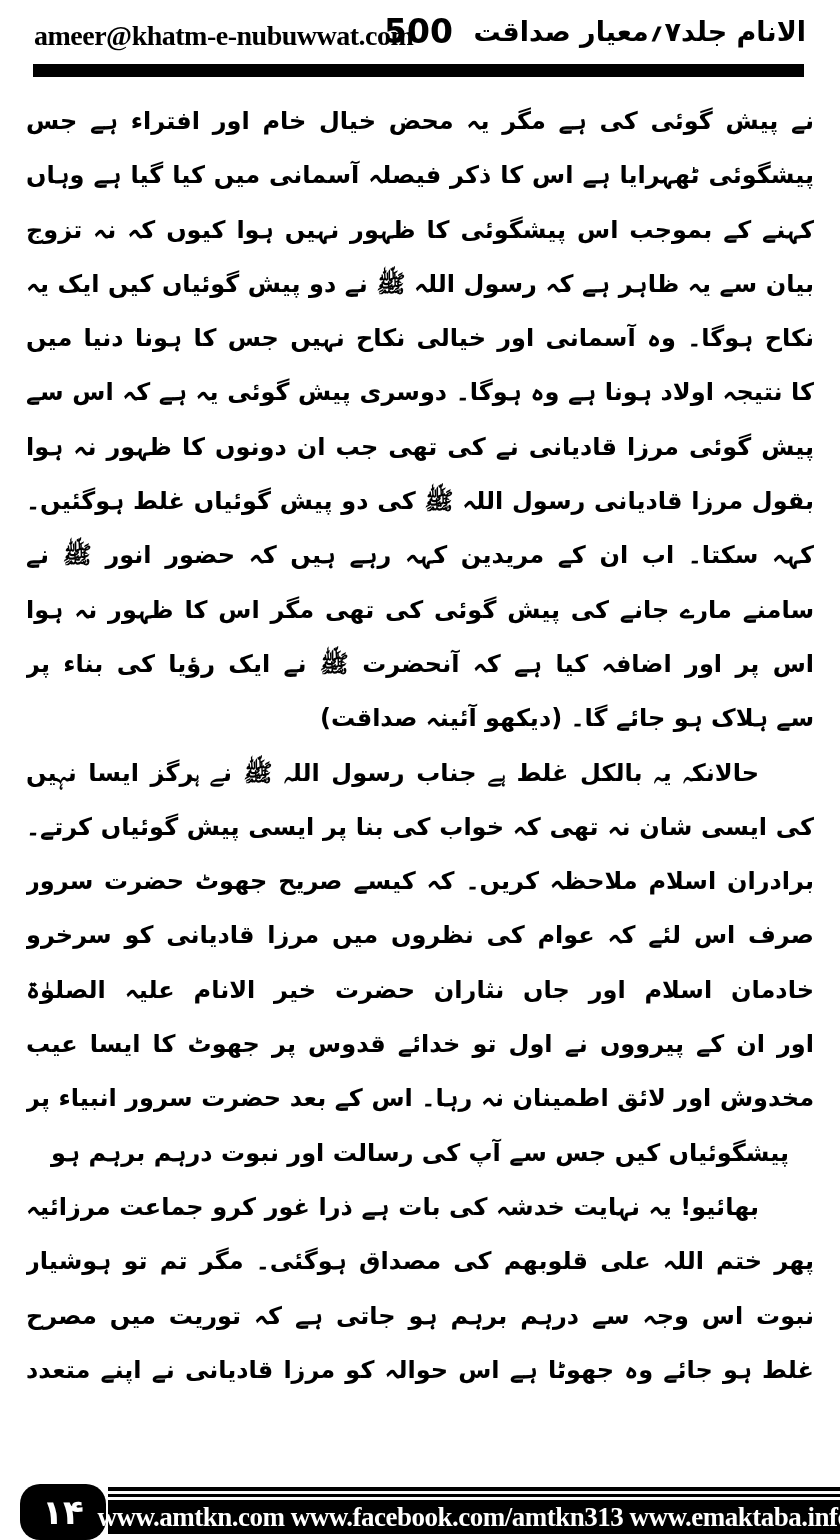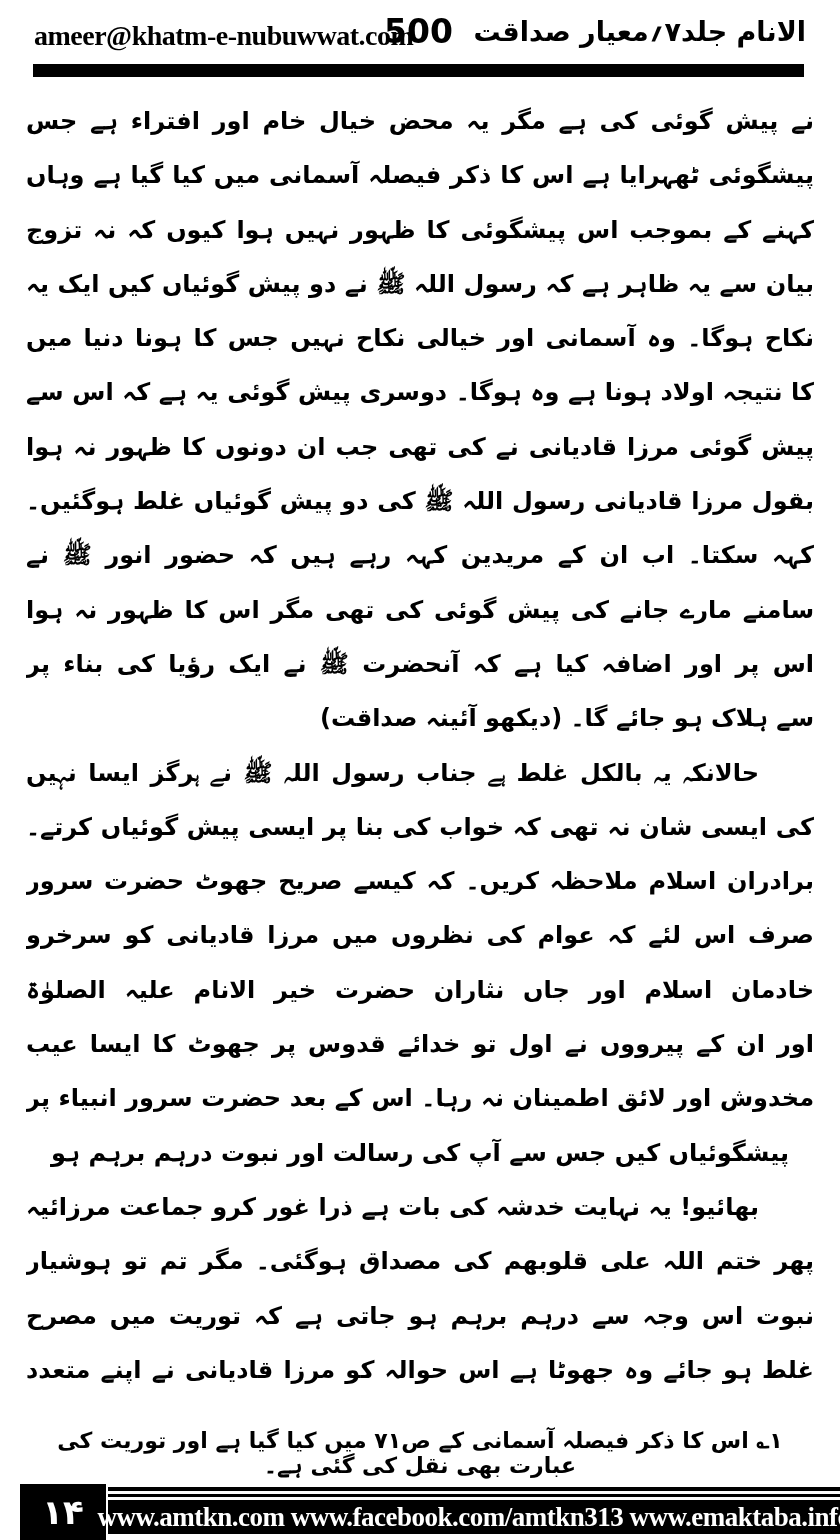--- a/index.html
+++ b/index.html
@@ -41,21 +41,21 @@
   .footnote {
     position:absolute; top:1428px; left:40px; right:40px;
     direction:rtl; text-align:center;
     font-size:22px; font-weight:bold;
   }
   
   .pgnum-box {
     position:absolute; left:20px; top:1484px; width:86px; height:56px;
     background:#000; color:#fff;
     display:flex; align-items:center; justify-content:center;
-    font-size:34px; font-weight:bold;
+    font-size:34px; font-weight:bold;border-radius:20px;
   }
   .rule-a { position:absolute; left:108px; right:0; top:1487px; height:4px; background:#000; }
   .rule-b { position:absolute; left:108px; right:0; top:1494px; height:3px; background:#000; }
   .webbar {
     position:absolute; left:108px; right:0; top:1500px; height:34px;
     background:#000; color:#fff;
     display:flex; align-items:center; justify-content:center;
     font-family:"Liberation Serif", serif; font-weight:bold; font-size:27px;
     letter-spacing:-0.5px; white-space:nowrap;
   }
@@ -93,21 +93,20 @@
       <div class="line">خادمان اسلام اور جاں نثاران حضرت خیر الانام علیہ الصلوٰۃ والسلام، مکرر غور کریں کہ مرزا قادیانی</div>
       <div class="line">اور ان کے پیرووں نے اول تو خدائے قدوس پر جھوٹ کا ایسا عیب لگایا جس سے اس کا تمام کلام</div>
       <div class="line">مخدوش اور لائق اطمینان نہ رہا۔ اس کے بعد حضرت سرور انبیاء پر یہ الزام دیا کہ آپ نے غلط</div>
       <div class="line end">پیشگوئیاں کیں جس سے آپ کی رسالت اور نبوت درہم برہم ہو جاتی ہے۔</div>
       <div class="line indent">بھائیو! یہ نہایت خدشہ کی بات ہے ذرا غور کرو جماعت مرزائیہ تو دھوکے میں آگئی اور</div>
       <div class="line">پھر ختم اللہ علی قلوبھم کی مصداق ہوگئی۔ مگر تم تو ہوشیار رہو۔ پیشگوئی کے غلط ہونے سے</div>
       <div class="line">نبوت اس وجہ سے درہم برہم ہو جاتی ہے کہ توریت میں مصرح ہے۱؎ کہ جس مدعی نبوت کی پیش گوئی</div>
       <div class="line">غلط ہو جائے وہ جھوٹا ہے اس حوالہ کو مرزا قادیانی نے اپنے متعدد رسالوں میں بطور سند پیش کیا ہے۔</div>
     </div>
 
-  <div class="footnote">۱؎ اس کا ذکر فیصلہ آسمانی کے ص۷۱ میں کیا گیا ہے اور توریت کی عبارت بھی نقل کی گئی ہے۔</div>
 
   <div class="pgnum-box">۱۴</div>
 
   <div class="rule-a"></div>
   <div class="rule-b"></div>
 
   <div class="webbar">www.amtkn.com www.facebook.com/amtkn313 www.emaktaba.info</div>
 
 </div>
 

